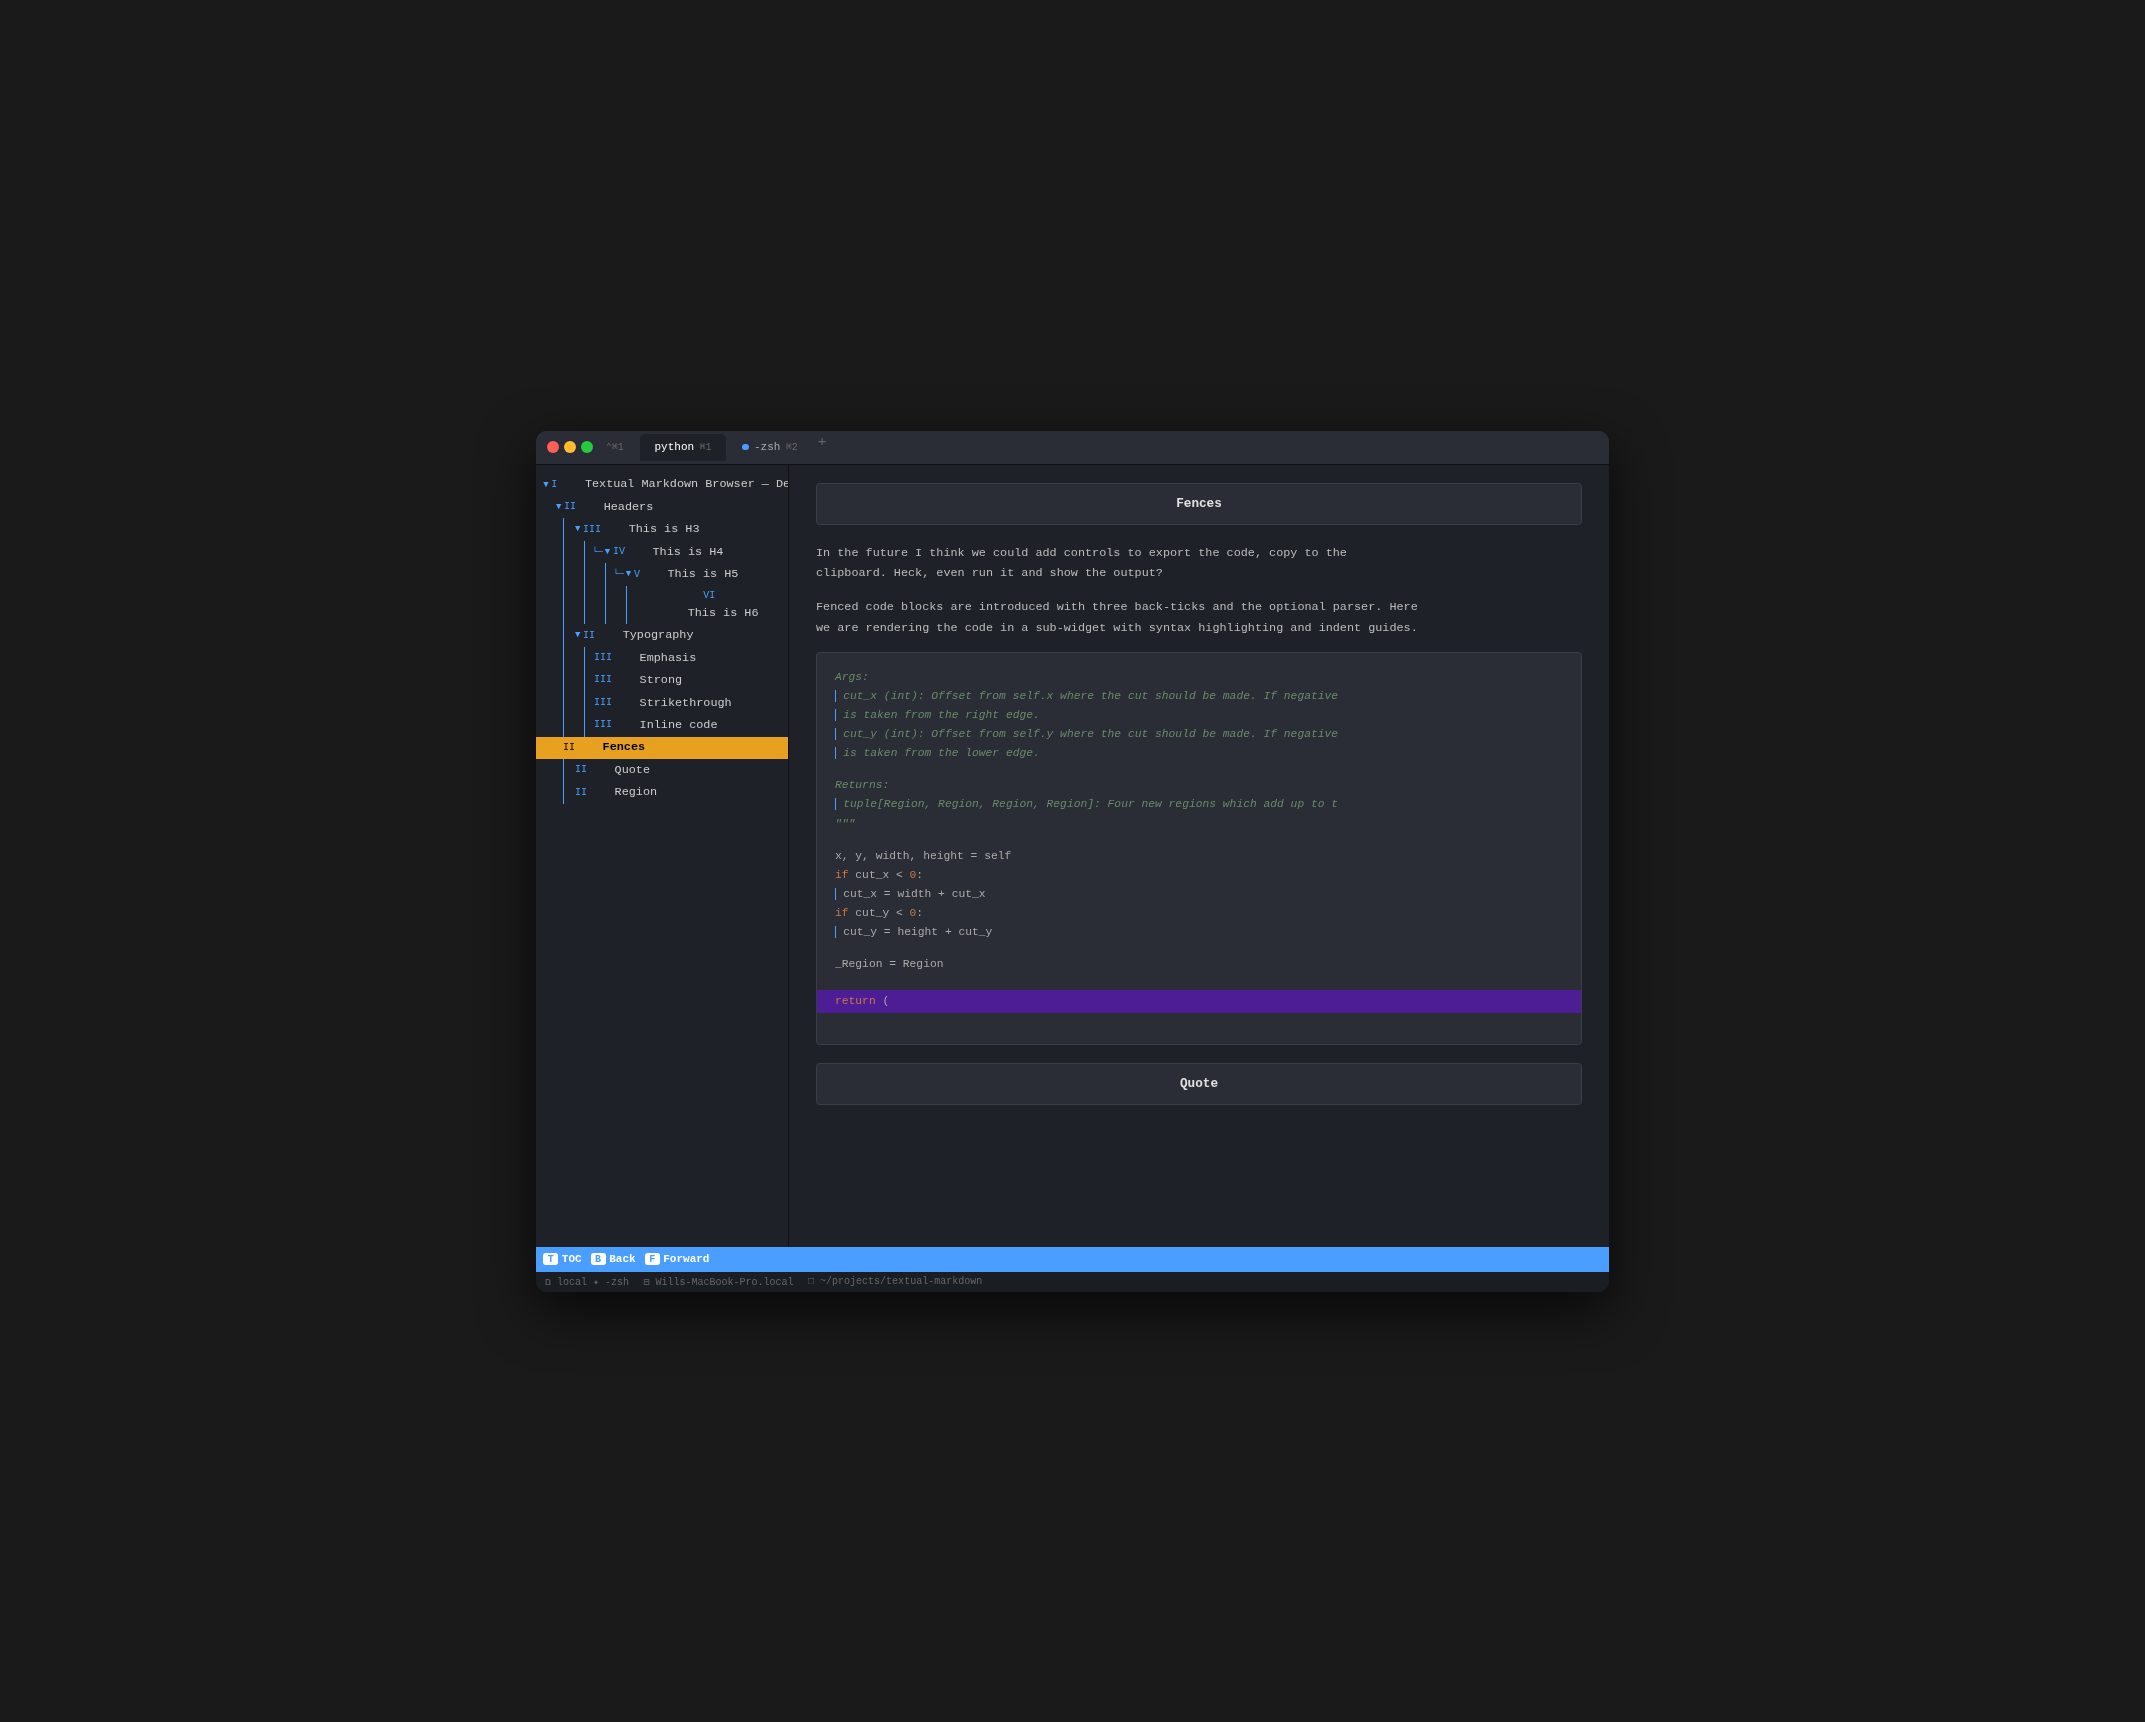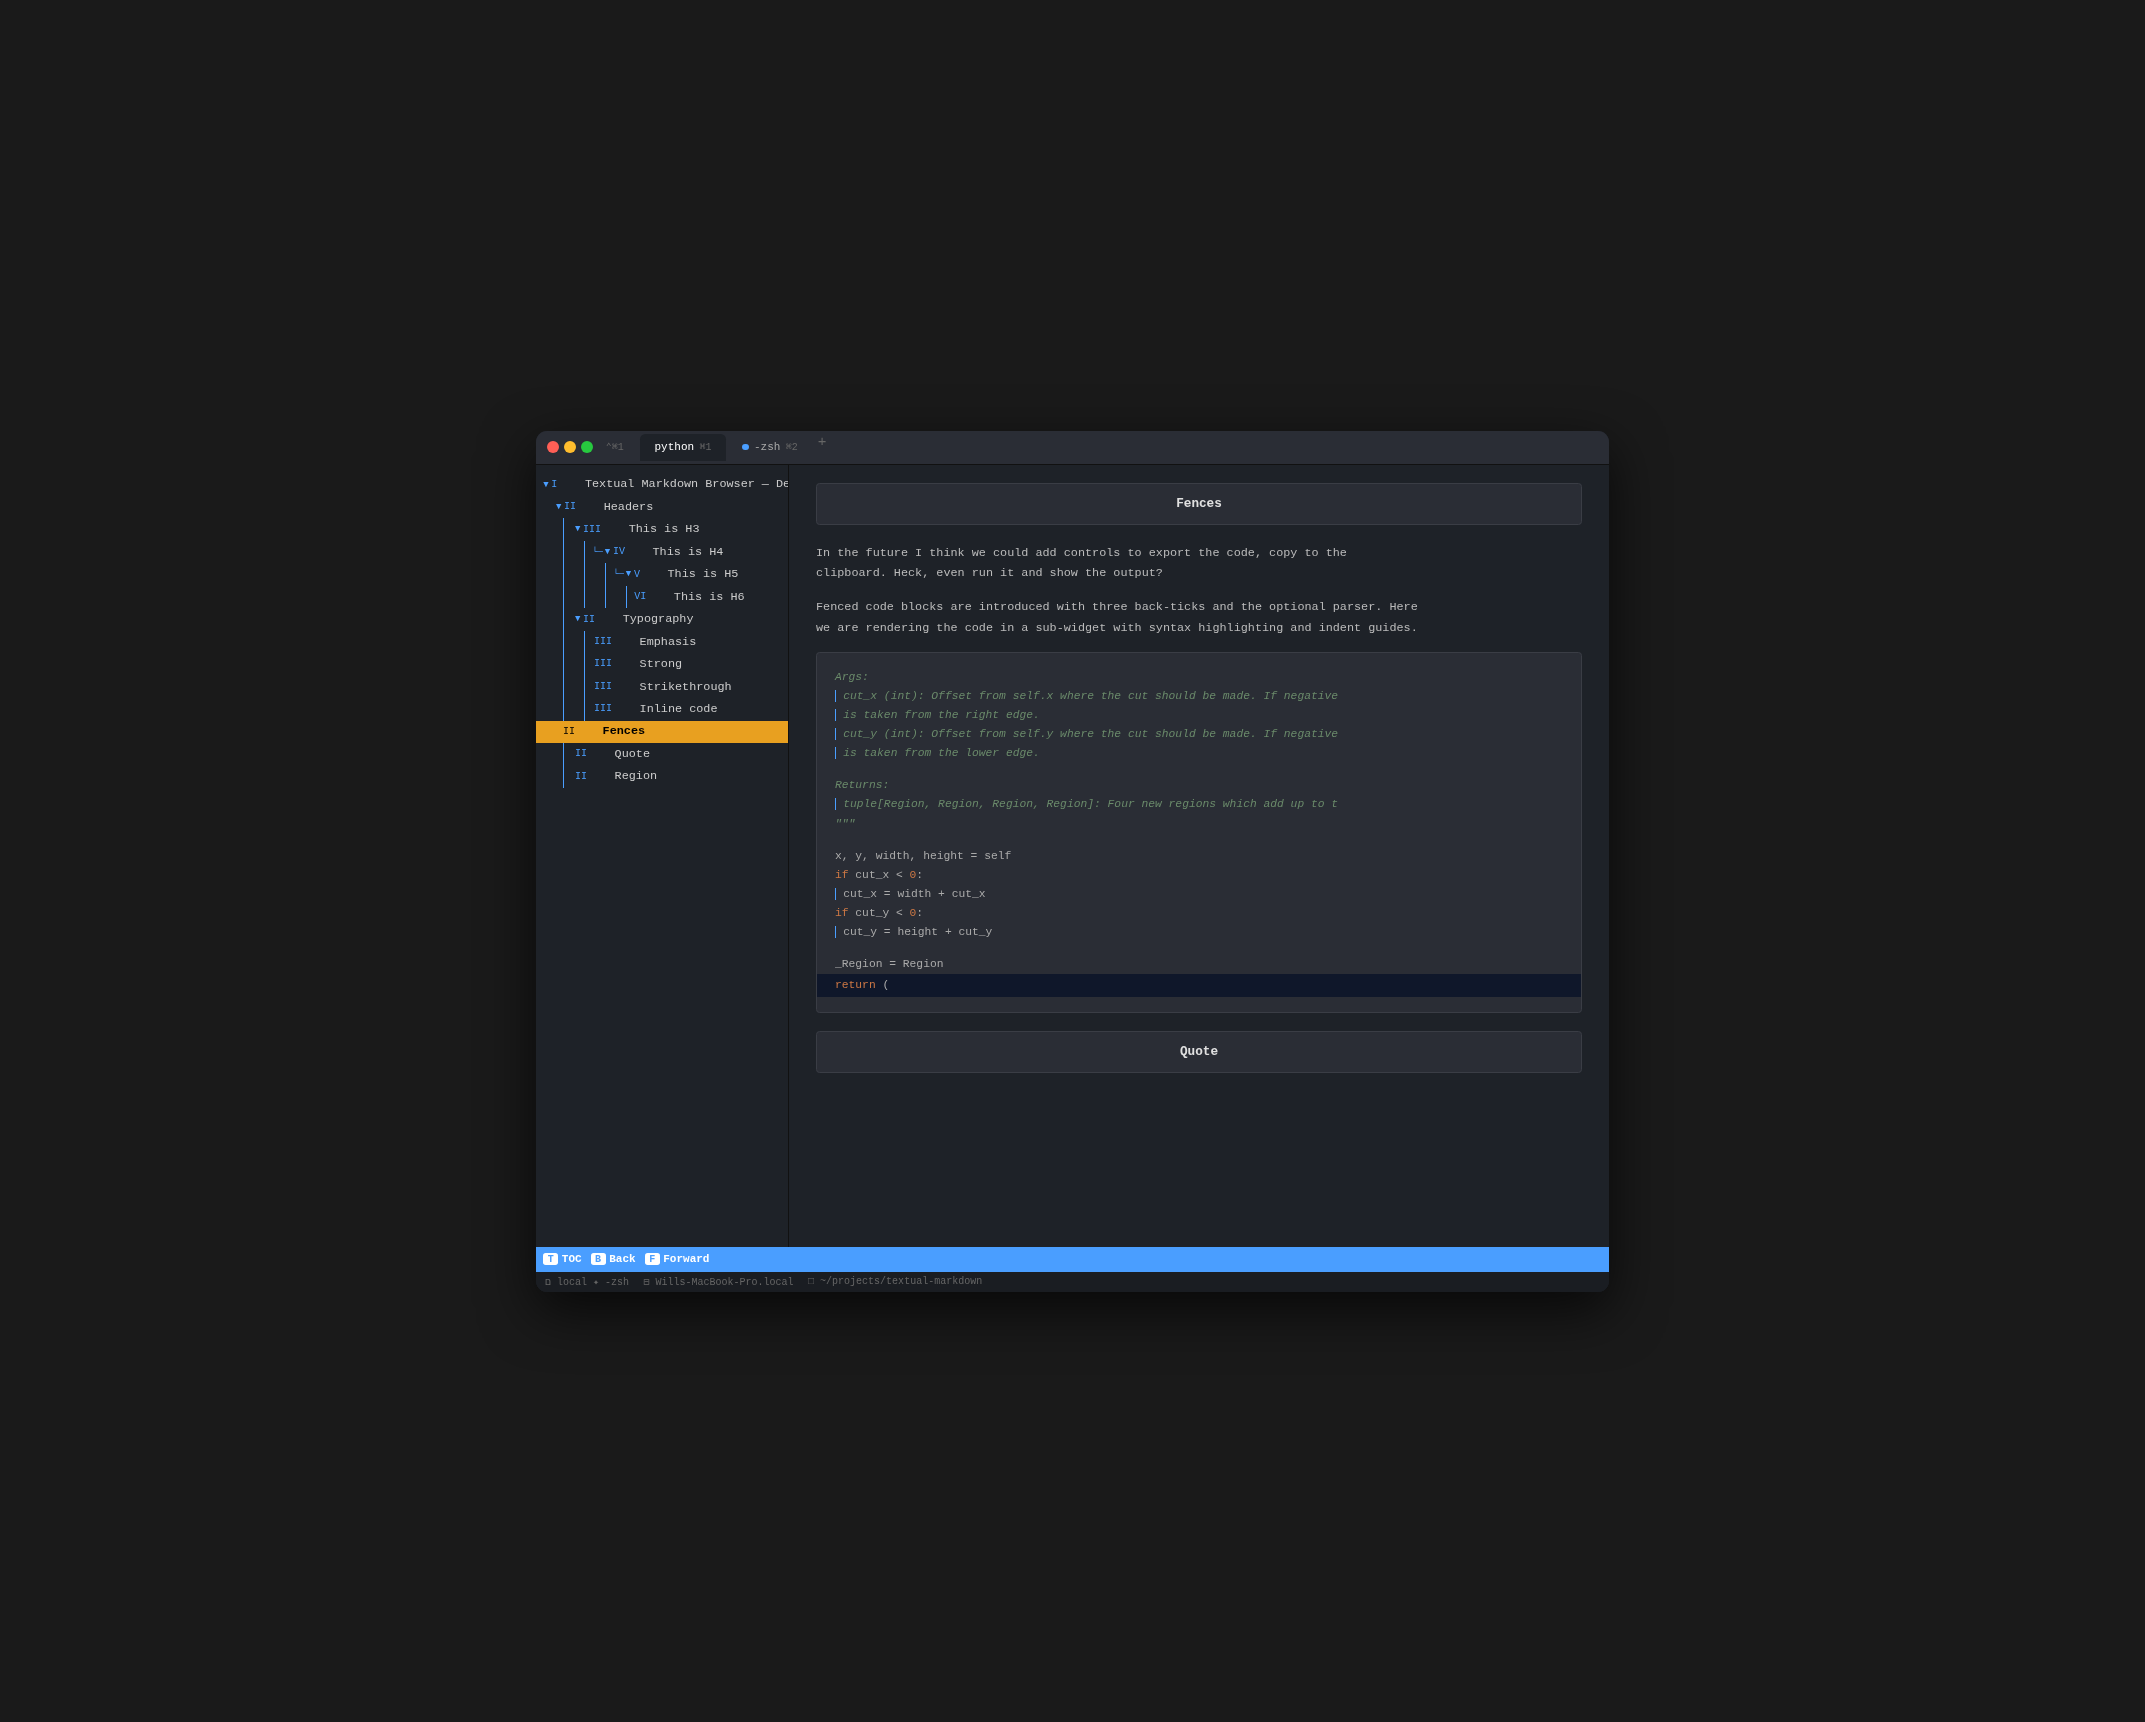--- a/index.html
+++ b/index.html
@@ -287,21 +287,21 @@
 
           <div style="border-left:1.8px solid #4a9eff;margin-left:20px;">
             <div class="tree-item" style="padding-left:7.2px;">
               <span style="color:#4a9eff;margin-right:1.8px;font-size:9px;">└─</span>
               <span class="tree-arrow">▼</span>
               <span class="tree-level-marker">V</span>
               <span class="tree-label">This is H5</span>
             </div>
 
             <div style="border-left:1.8px solid #4a9eff;margin-left:20px;">
-              <div class="tree-item" style="padding-left:7.2px;">
+              <div class="tree-item" style="padding-left:7.2px;flex-direction:column;">
                 <span class="tree-level-marker">VI</span>
                 <span class="tree-label">This is H6</span>
               </div>
             </div>
           </div>
         </div>
       </div>
 
       <div style="border-left:1.8px solid #4a9eff;margin-left:27px;">
         <div class="tree-item" style="padding-left:11px;">
@@ -400,21 +400,21 @@
         <div>
           <span class="code-normal">    <span class="code-keyword">if</span> cut_y &lt; <span class="code-keyword">0</span>:</span>
         </div>
         <div>
           <span class="code-normal">        <span style="border-left:1.8px solid #4a9eff;padding-left:3.6px;margin-right:3.6px;"></span>cut_y = height + cut_y</span>
         </div>
         <div style="height:12.7px;"></div>
         <div>
           <span class="code-normal">    _Region = Region</span>
         </div>
-        <div style="background:#0f172a;margin:0 -18px;padding:1.8px 18px;">
+        <div style="background:#4c1d95;margin:16px -18px;padding:1.8px 18px;">
           <span class="code-normal">    <span class="code-keyword">return</span> (</span>
         </div>
       </div>
 
       <div class="quote-header">Quote</div>
     </div>
   </div>
 
   <div class="footer">
     <div class="footer-btn">

